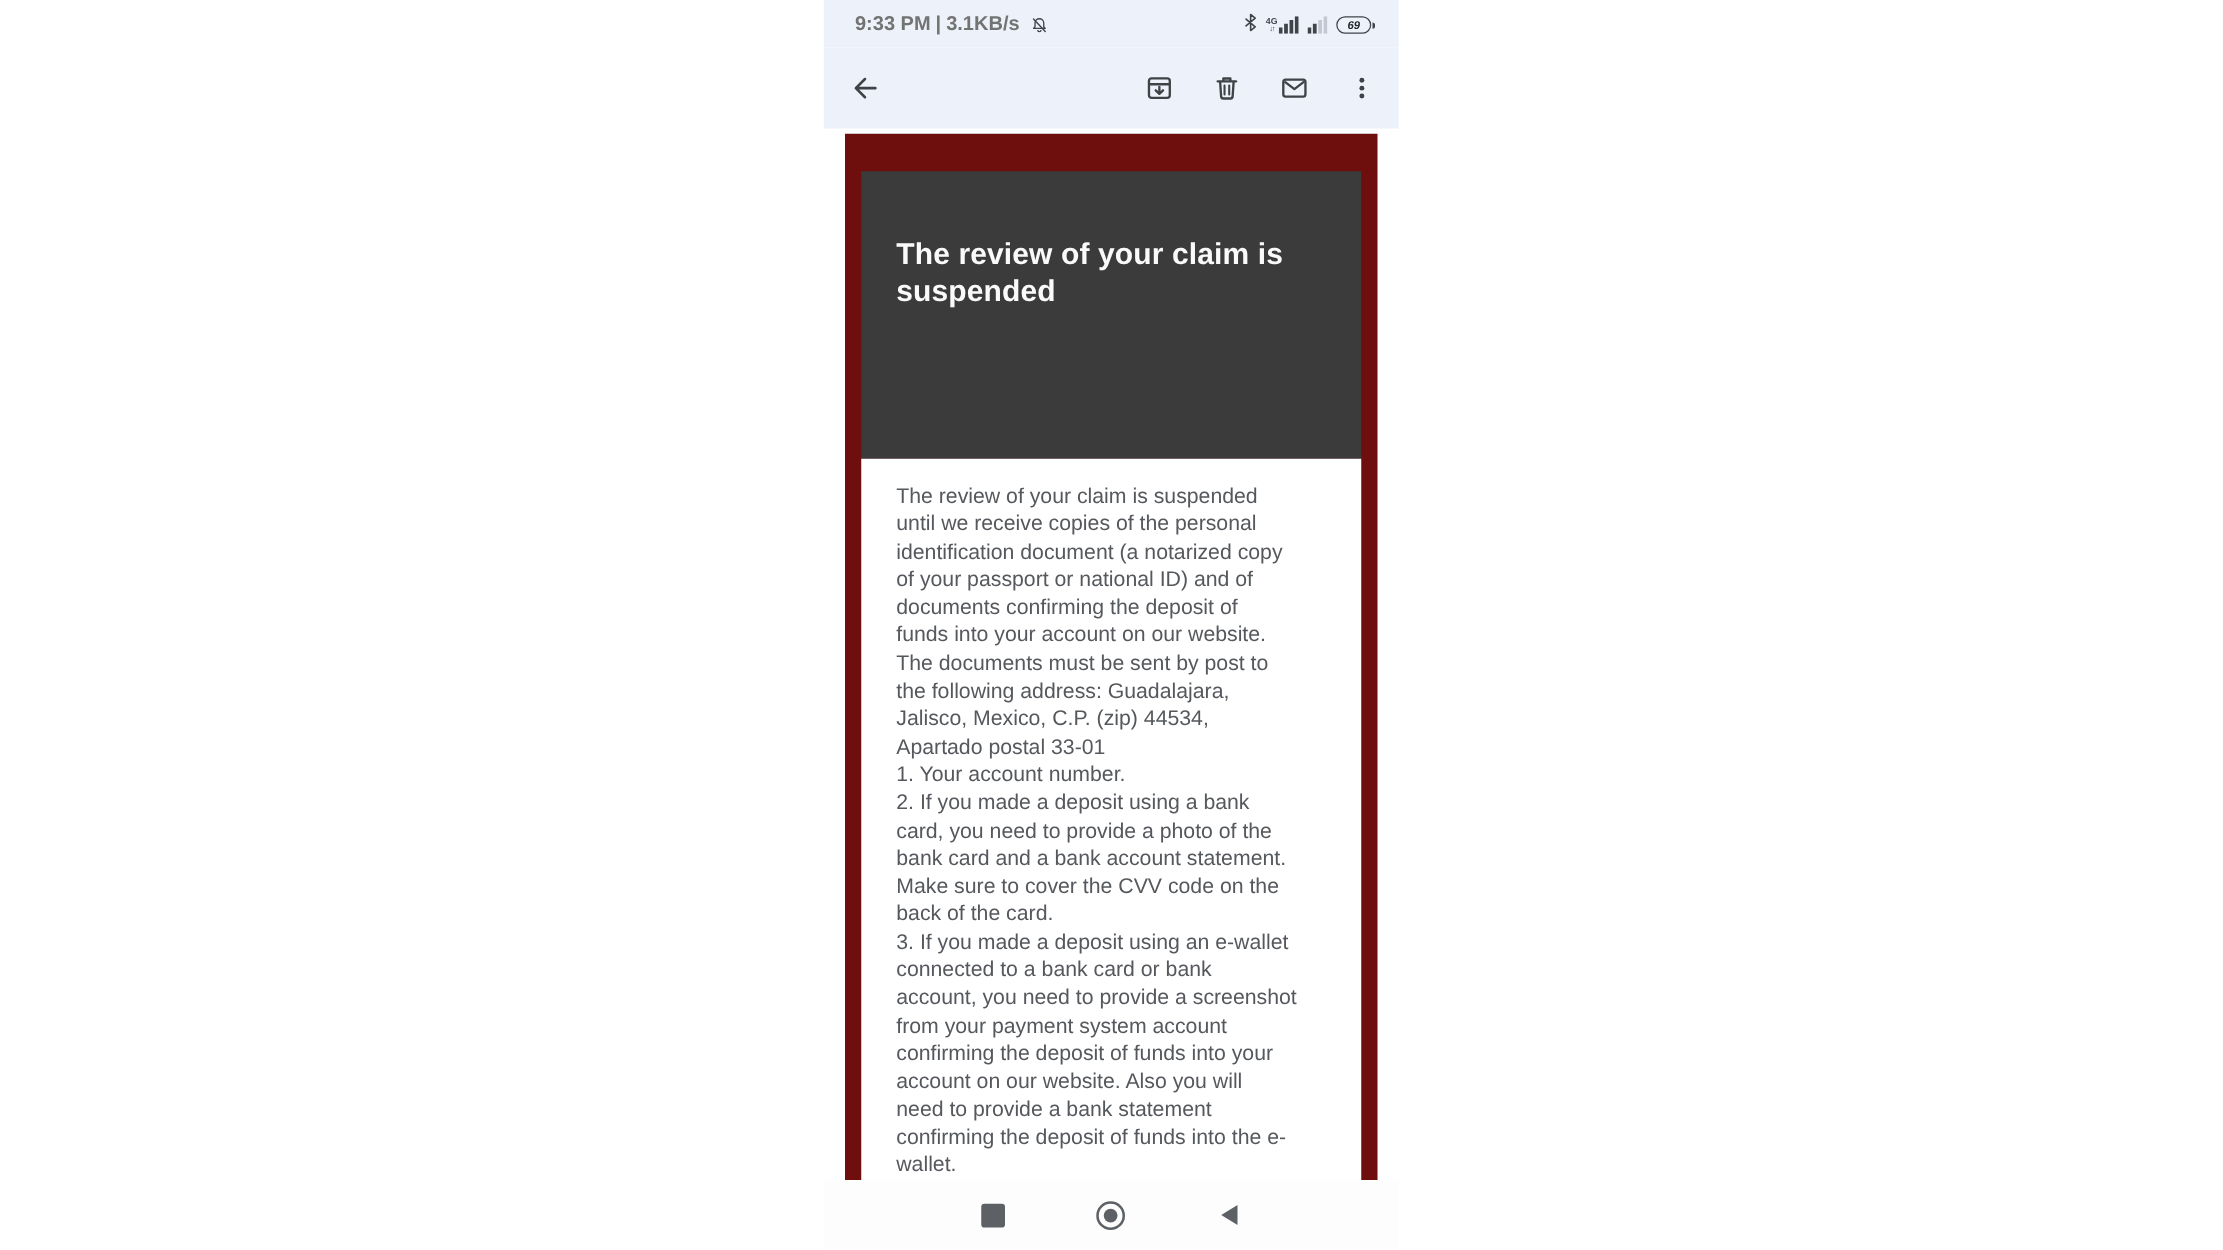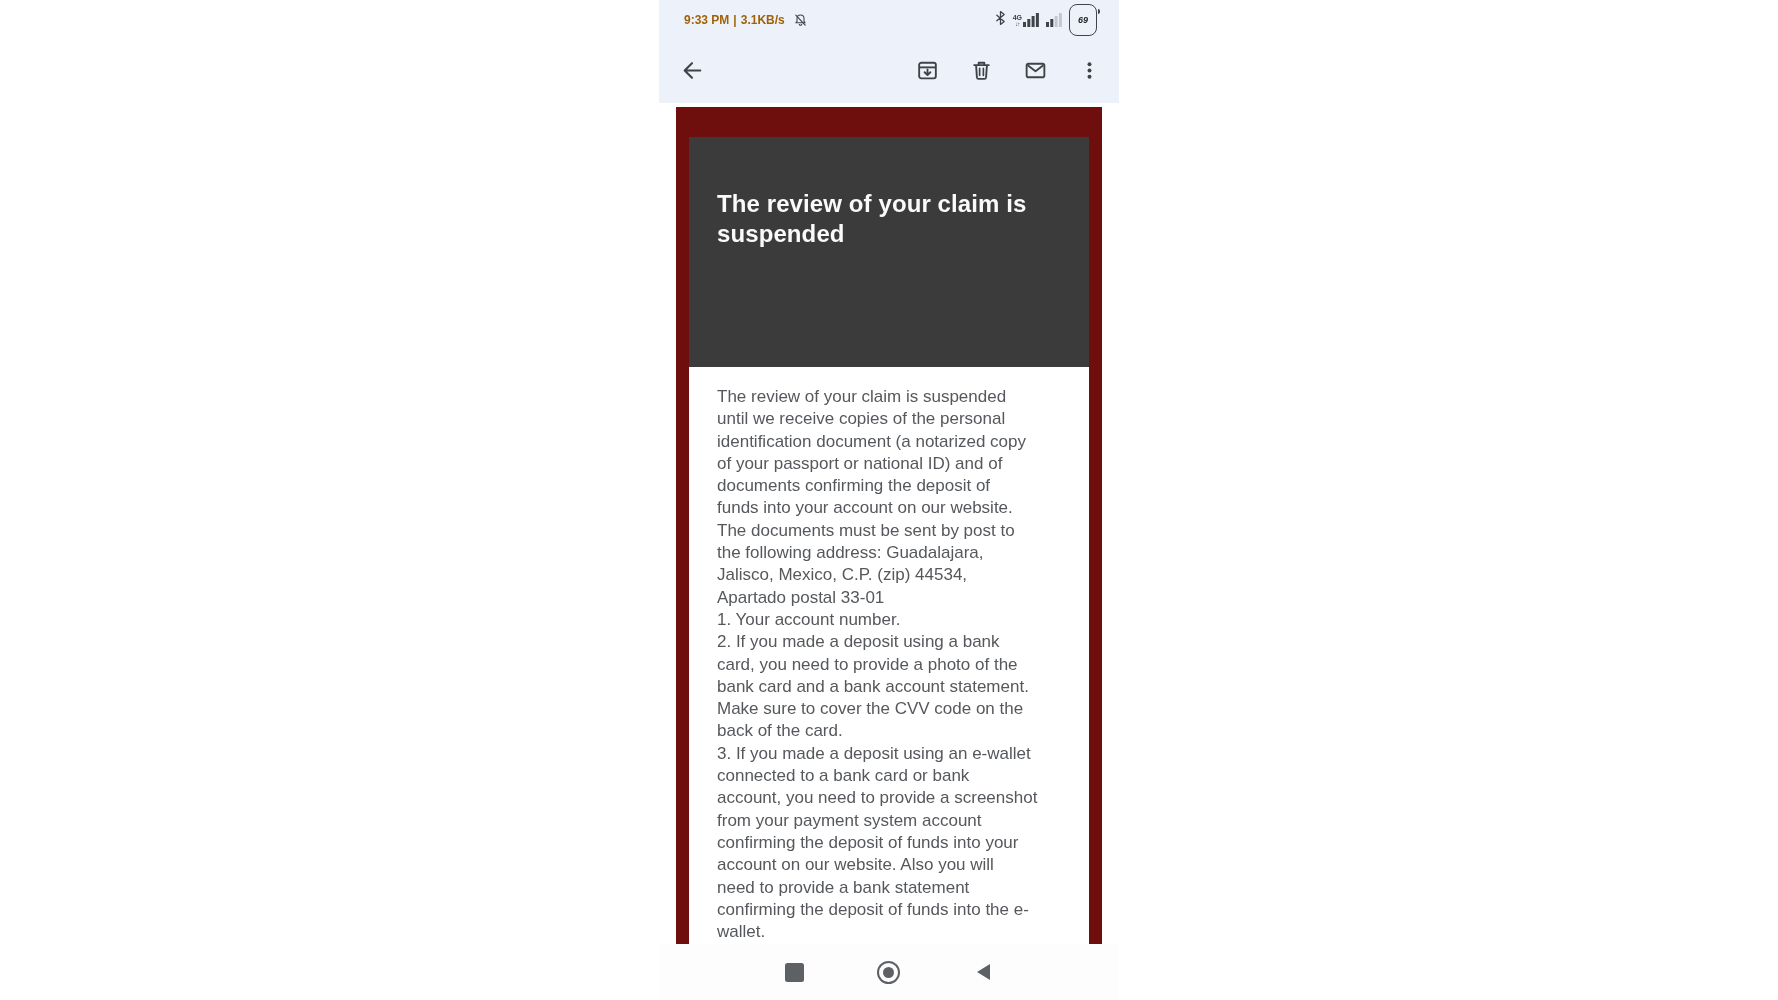--- a/index.html
+++ b/index.html
@@ -10,29 +10,29 @@
     font-family:"Liberation Sans", sans-serif;
   }
   .phone { width:460px; height:1000px; margin:0 auto; display:flex; flex-direction:column; }
 
   
   .statusbar {
     height:38px; background:#edf2fa; flex:0 0 auto;
     display:flex; align-items:center; justify-content:space-between;
     padding:2px 22px 0 25px;
   }
-  .sb-left { display:flex; align-items:center; gap:4px; color:#a16207; font-size:12px; font-weight:700; }
+  .sb-left { display:flex; align-items:center; gap:4px; color:#737373; font-size:16px; font-weight:700; }
   .sb-left .bell { margin-left:4px; display:flex; }
   .sb-right { display:flex; align-items:center; gap:7px; }
   .sigwrap { display:inline-flex; align-items:flex-end; gap:1px; }
   .sigcol { display:flex; flex-direction:column; align-items:center; line-height:1; }
   .siglbl { font-size:7px; font-weight:700; color:#3f444b; }
   .sigarrows { font-size:6px; color:#3f444b; letter-spacing:-1px; }
   .battery {
-    position:relative; width:28px; height:32px; border:1.4px solid #3f444b; border-radius:8px;
+    position:relative; width:28px; height:14px; border:1.4px solid #3f444b; border-radius:8px;
     display:flex; align-items:center; justify-content:center;
   }
   .battery::after {
     content:""; position:absolute; right:-4px; top:4px; width:2.5px; height:5px;
     background:#3f444b; border-radius:0 2px 2px 0;
   }
   .bat-num { font-size:9px; font-weight:700; color:#23262b; font-style:italic; }
 
   
   .toolbar {

